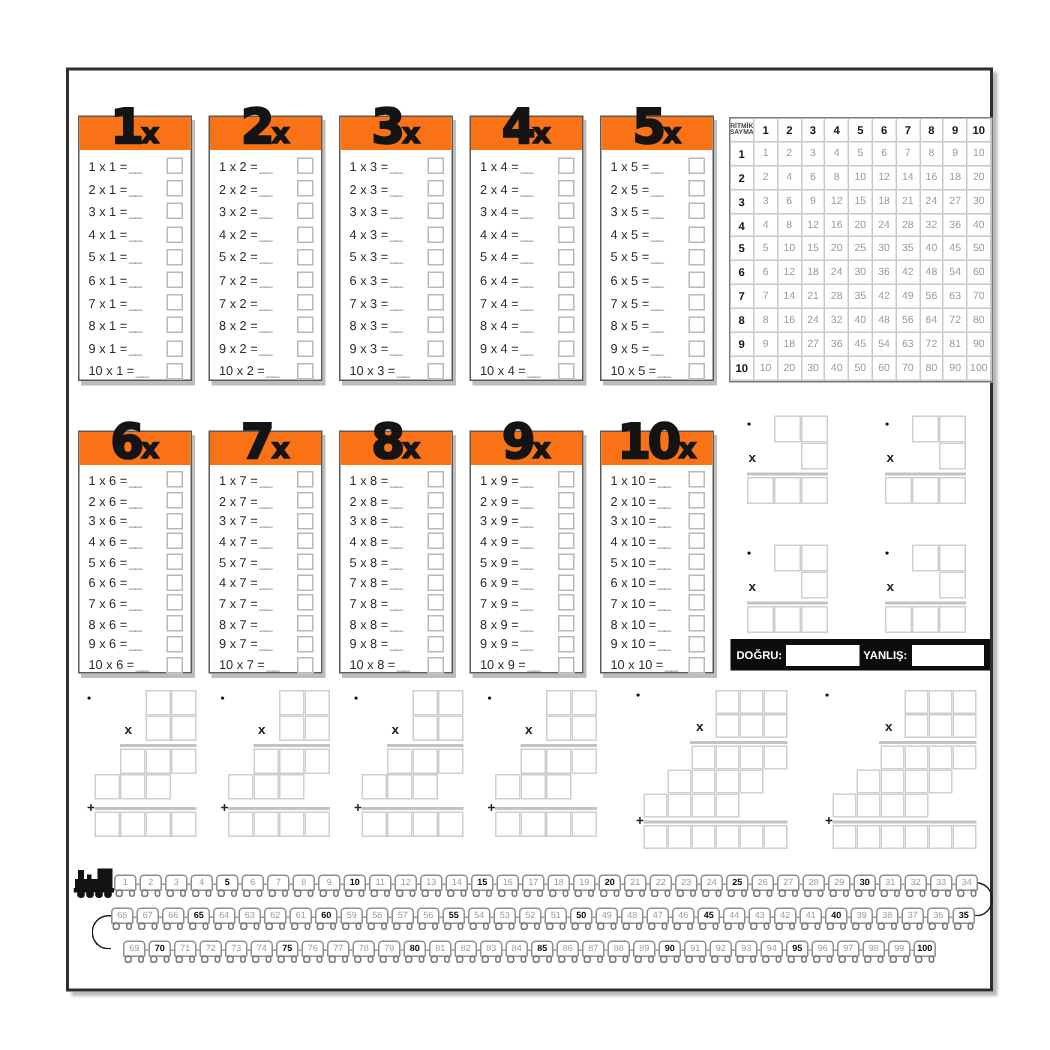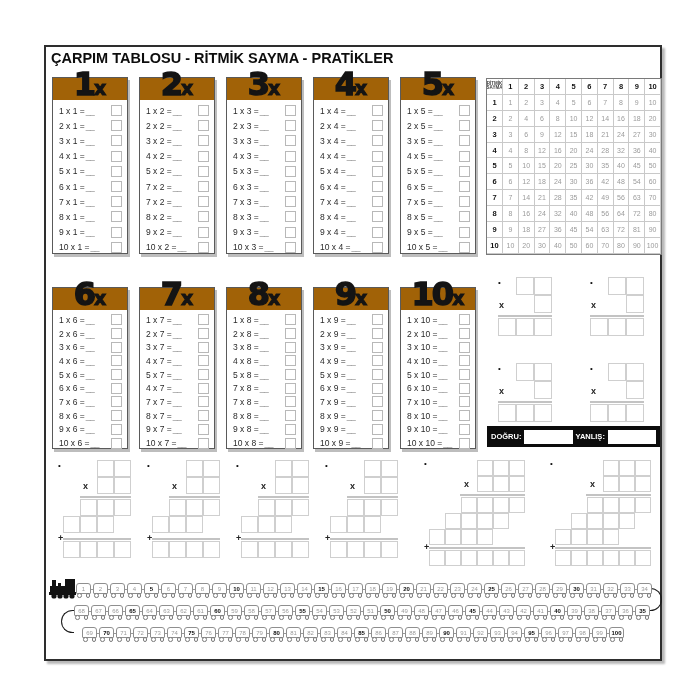--- a/index.html
+++ b/index.html
@@ -4,21 +4,21 @@
 <style>
   *{margin:0;padding:0;box-sizing:border-box}
   html,body{width:700px;height:700px;background:#ffffff;font-family:"Liberation Sans",sans-serif;overflow:hidden}
   #sheet{position:absolute;left:44px;top:45px;width:618px;height:616px;background:#fff;border:2px solid #2e2e2e;box-shadow:3px 3px 2px rgba(0,0,0,.28)}
   .title{position:absolute;left:5px;top:3px;font-size:14.5px;font-weight:bold;color:#0d0d0d;white-space:nowrap}
 
   
   .card{position:absolute;width:76px;border:1.5px solid #5a5a5a;background:#fff;box-shadow:2px 3px 0 #bdbdbd}
   .card-a{top:30px;height:177px}
   .card-b{top:240px;height:162px}
-  .card-head{height:22px;background:#a16207;text-align:center;overflow:visible;white-space:nowrap}
+  .card-head{height:22px;background:#f97316;text-align:center;overflow:visible;white-space:nowrap}
   .card-num{font-size:32px;font-weight:bold;color:#141414;position:relative;top:-13px;-webkit-text-stroke:1.5px #141414;letter-spacing:-2px;font-family:"DejaVu Sans",sans-serif}
   .card-suffix{font-size:19px;font-weight:bold;color:#141414;position:relative;top:-13px;-webkit-text-stroke:1px #141414;font-family:"DejaVu Sans",sans-serif}
   .card-body{padding:3px 5px 0 6px}
   .card-a .mrow{height:15.2px}
   .card-b .mrow{height:13.7px}
   .mrow{display:flex;align-items:center;font-size:8.5px;color:#2a2a2a;white-space:nowrap}
   .mblank{color:#8a8a8a;margin-left:1px;letter-spacing:-.5px}
   .mbox{margin-left:auto;width:11px;height:11px;border:1px solid #b8b8b8;background:#fff;flex:none}
 
   
@@ -51,21 +51,20 @@
   .car:first-child::after{display:none}
   .curve{position:absolute;border:1.6px solid #1c1c1c;background:transparent}
   #curve-right{left:604px;top:541px;width:12px;height:23px;border-left:none;border-radius:0 12px 12px 0}
   #curve-left{left:15px;top:563px;width:13px;height:23px;border-right:none;border-radius:12px 0 0 12px}
   #loco{position:absolute;left:3px;top:531px}
 </style>
 </head>
 <body>
 
 <div id="sheet">
-  <div class="title">ÇARPIM TABLOSU - RİTMİK SAYMA - PRATİKLER</div>
 
   <div id="grid">
       <div class="gcell gcorner">RİTMİK
 SAYMA</div>
       <div class="gcell ghead">1</div>
       <div class="gcell ghead">2</div>
       <div class="gcell ghead">3</div>
       <div class="gcell ghead">4</div>
       <div class="gcell ghead">5</div>
       <div class="gcell ghead">6</div>

